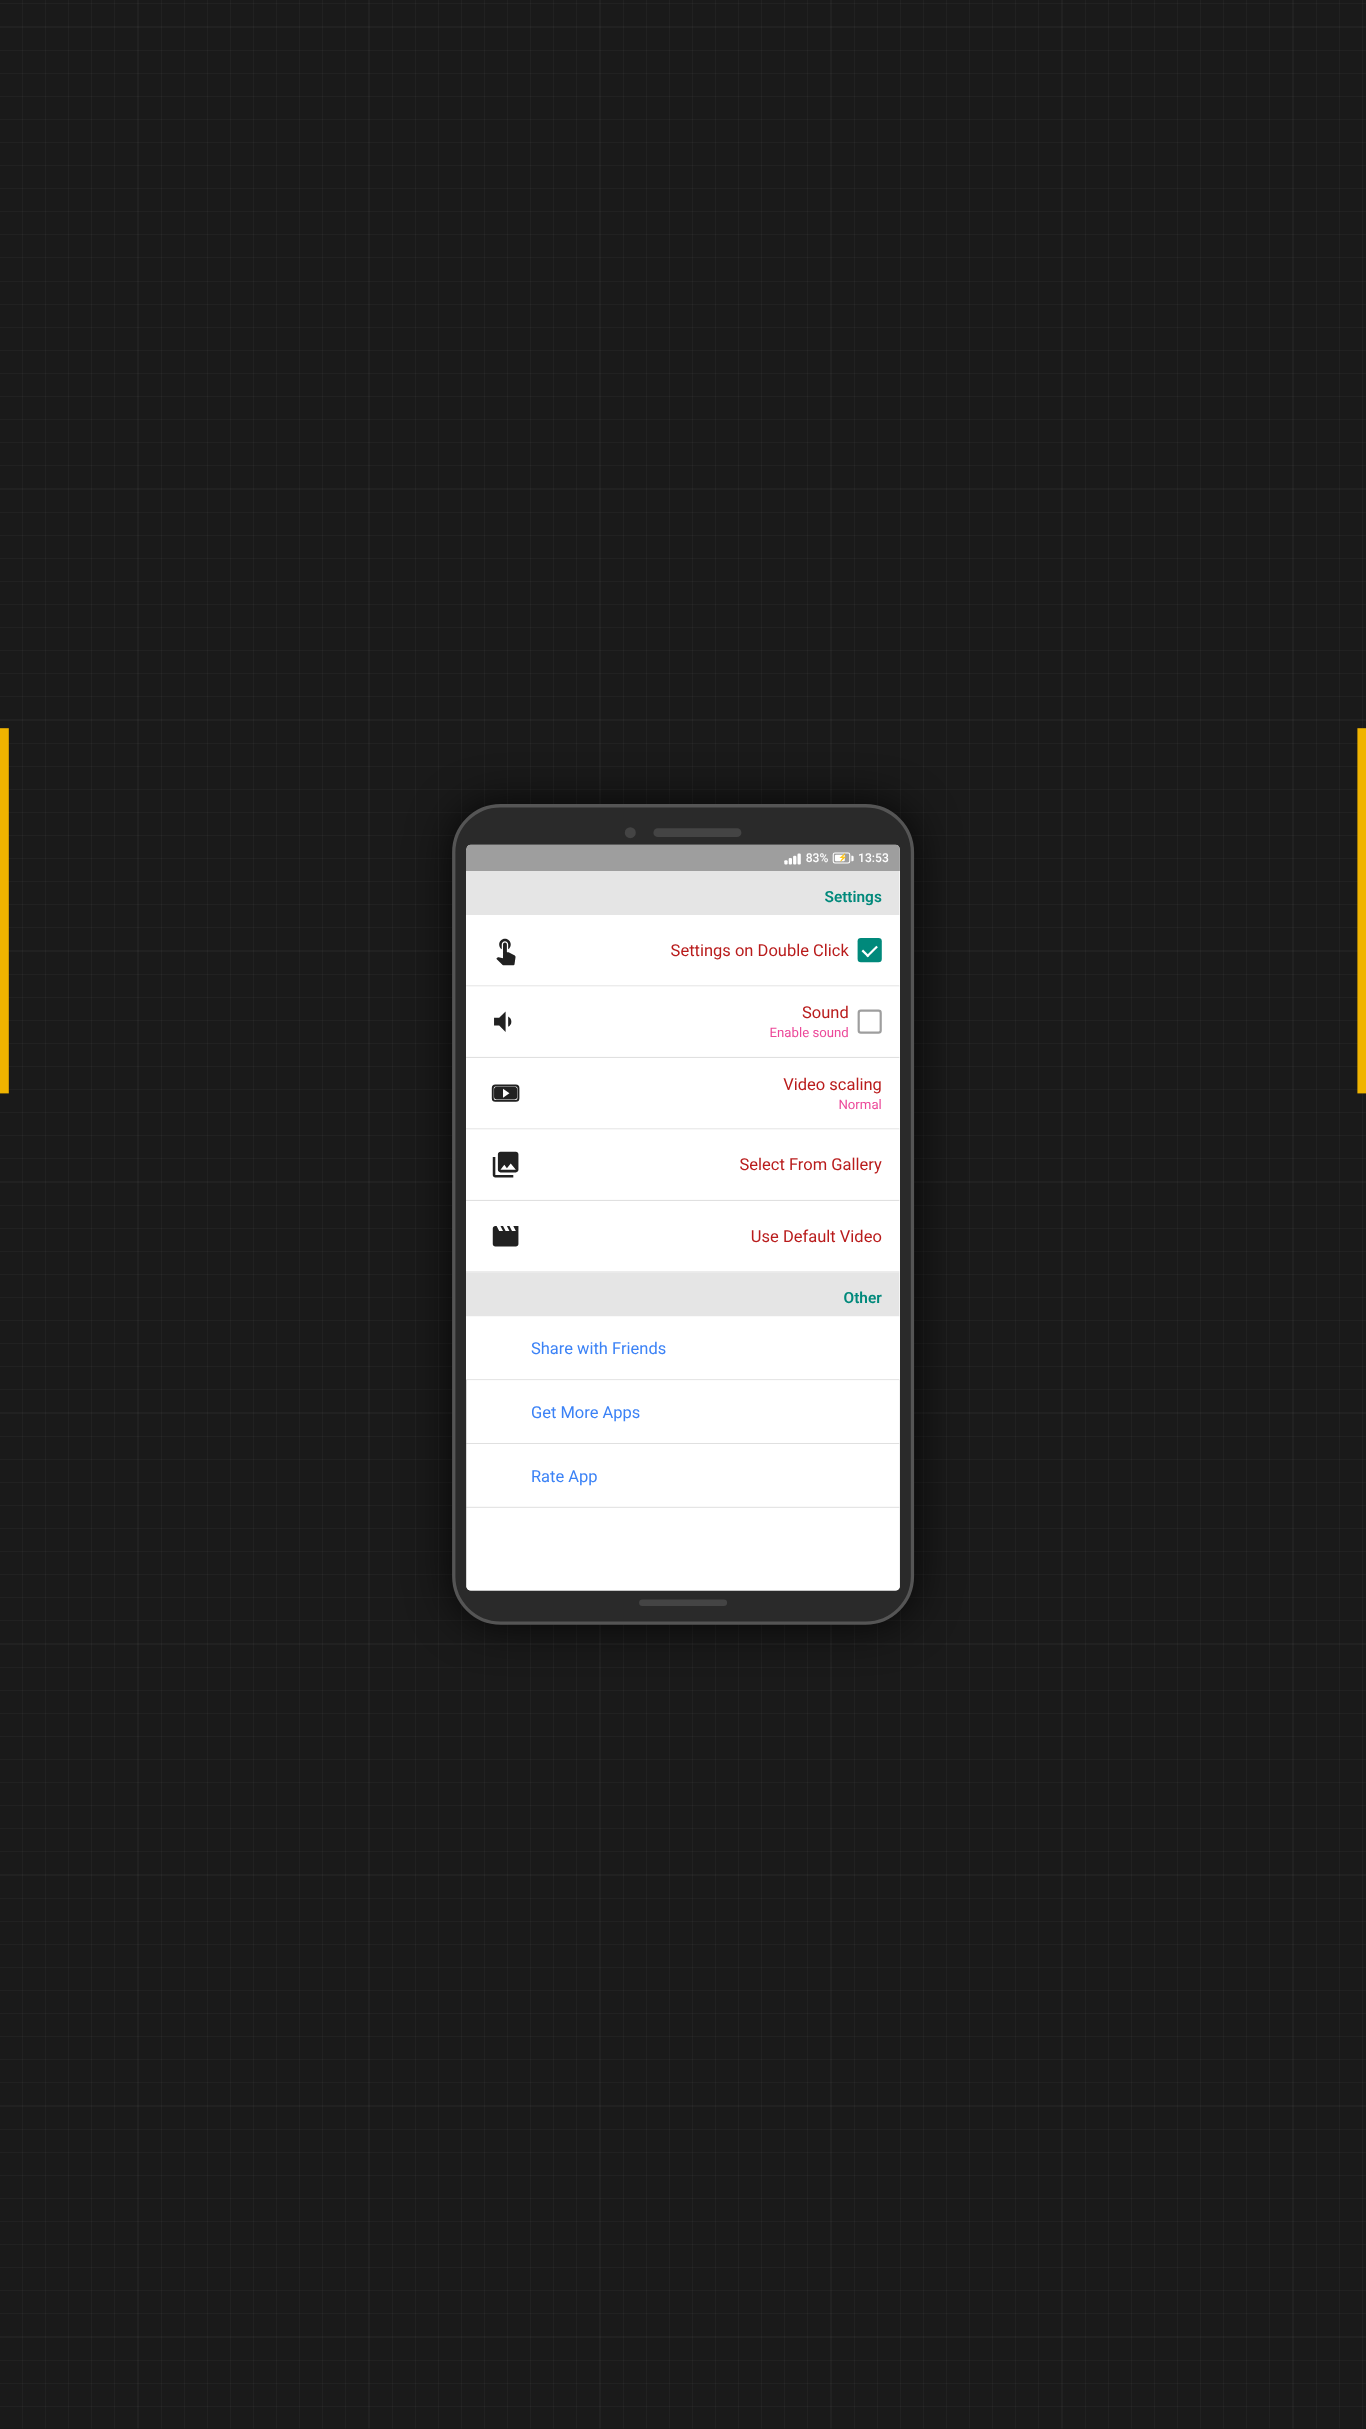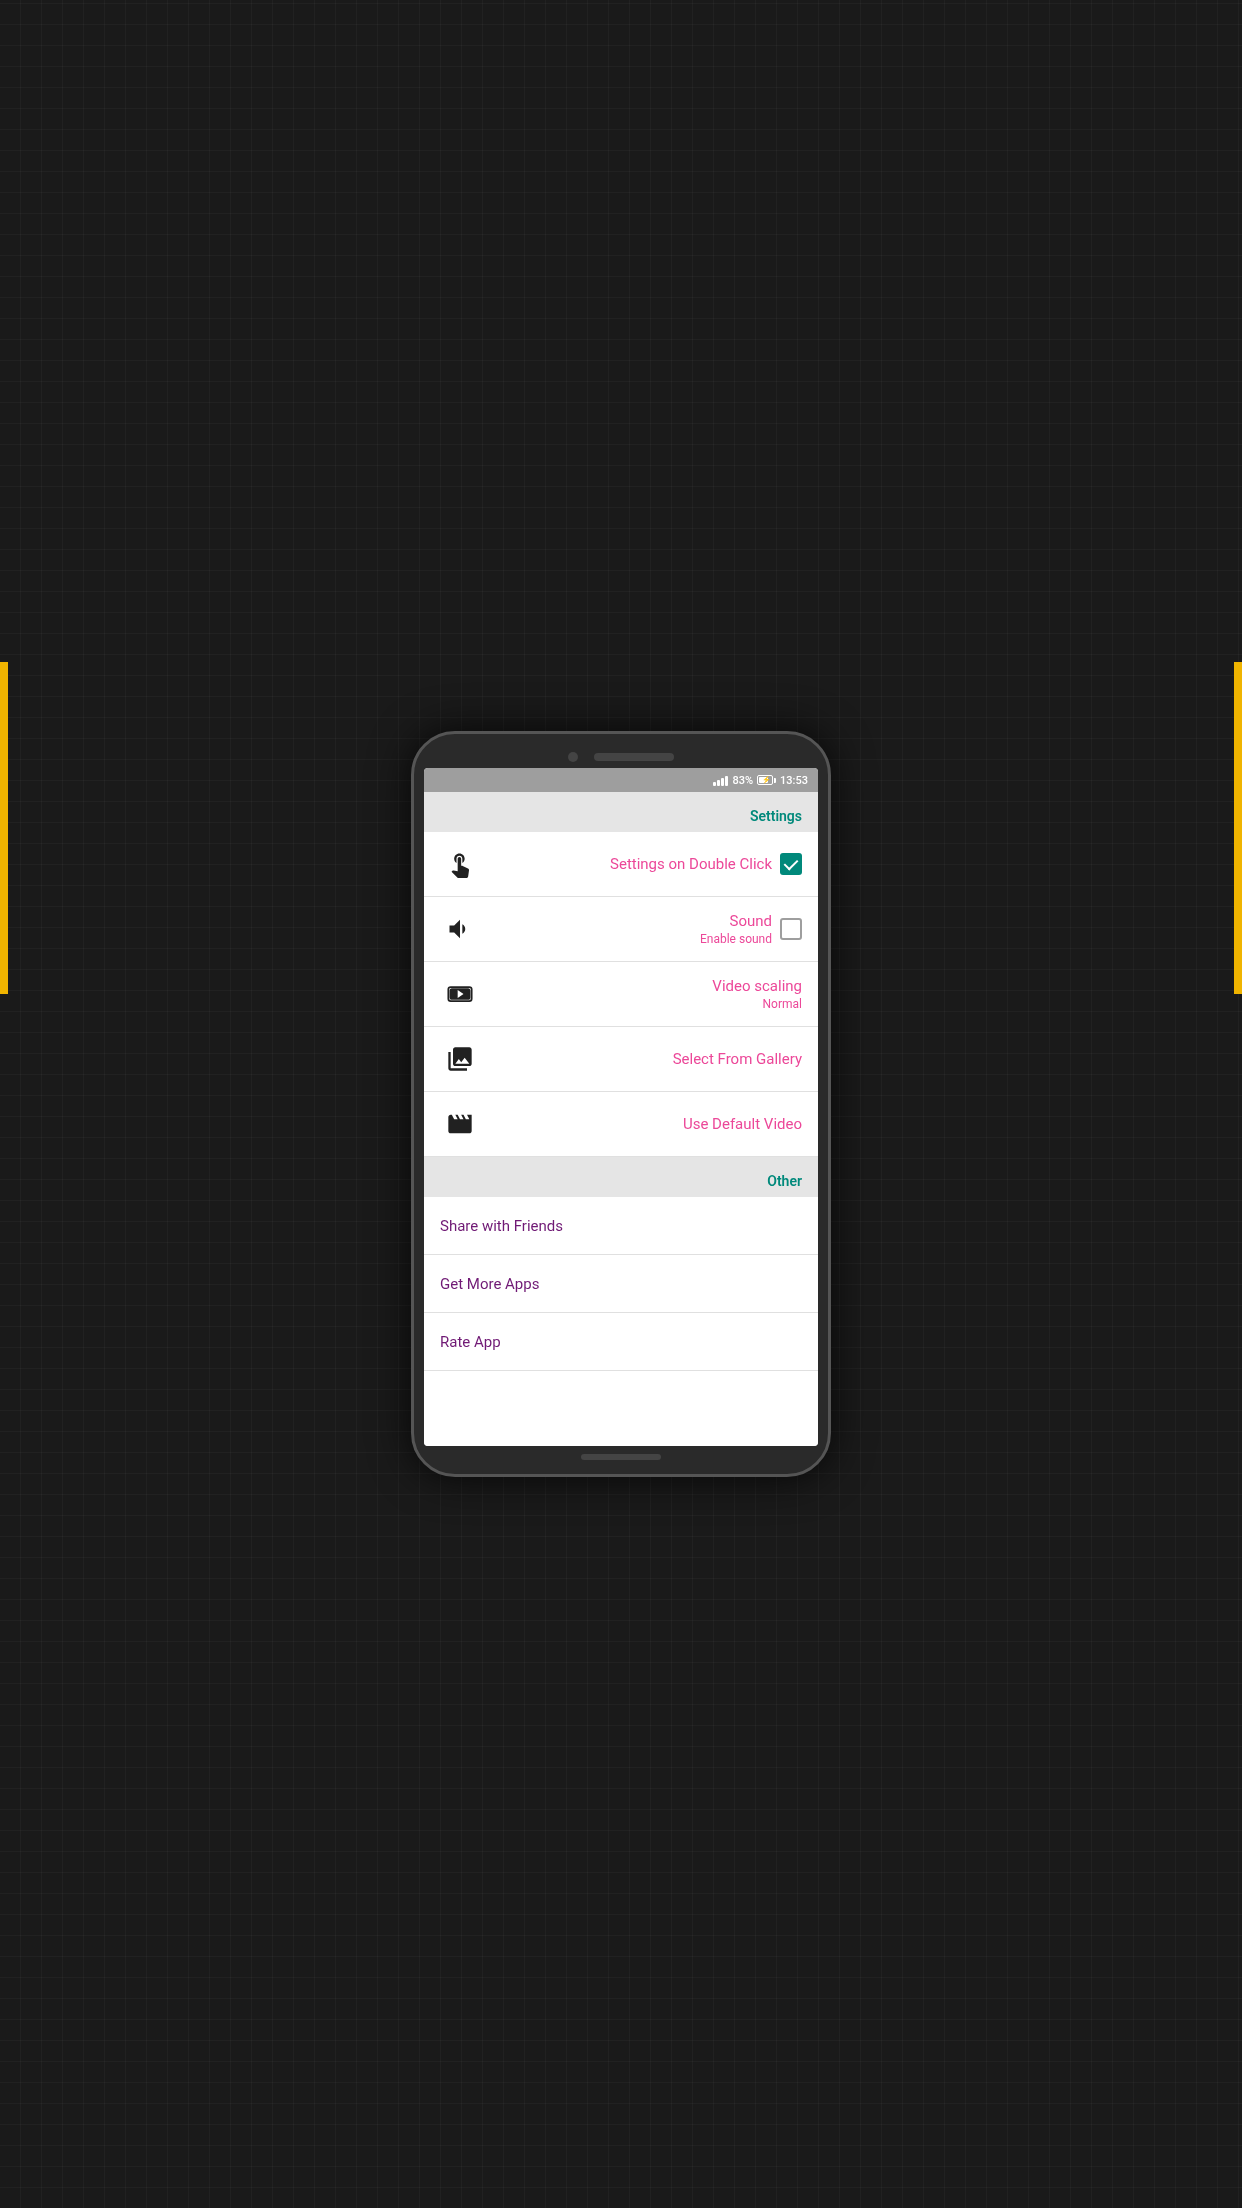--- a/index.html
+++ b/index.html
@@ -178,21 +178,21 @@
     }
 
     .item-content {
       flex: 1;
       display: flex;
       flex-direction: column;
     }
 
     .item-title {
       font-size: 15px;
-      color: #ec4899;
+      color: #b91c1c;
       font-weight: 400;
     }
 
     .item-subtitle {
       font-size: 12px;
       color: #ec4899;
       margin-top: 2px;
     }
 
     .item-control {
@@ -231,22 +231,23 @@
       align-items: center;
       padding: 18px 16px;
       border-bottom: 1px solid #e0e0e0;
       min-height: 58px;
       cursor: pointer;
       background: #fff;
     }
 
     .other-item-title {
       font-size: 15px;
-      color: #701a75;
+      color: #3b82f6;
       font-weight: 400;
+      margin-left: 43px;
     }
 
     .phone-bottom-bar {
       width: 100%;
       display: flex;
       justify-content: center;
       padding: 8px 0 4px 0;
     }
 
     .home-button {

